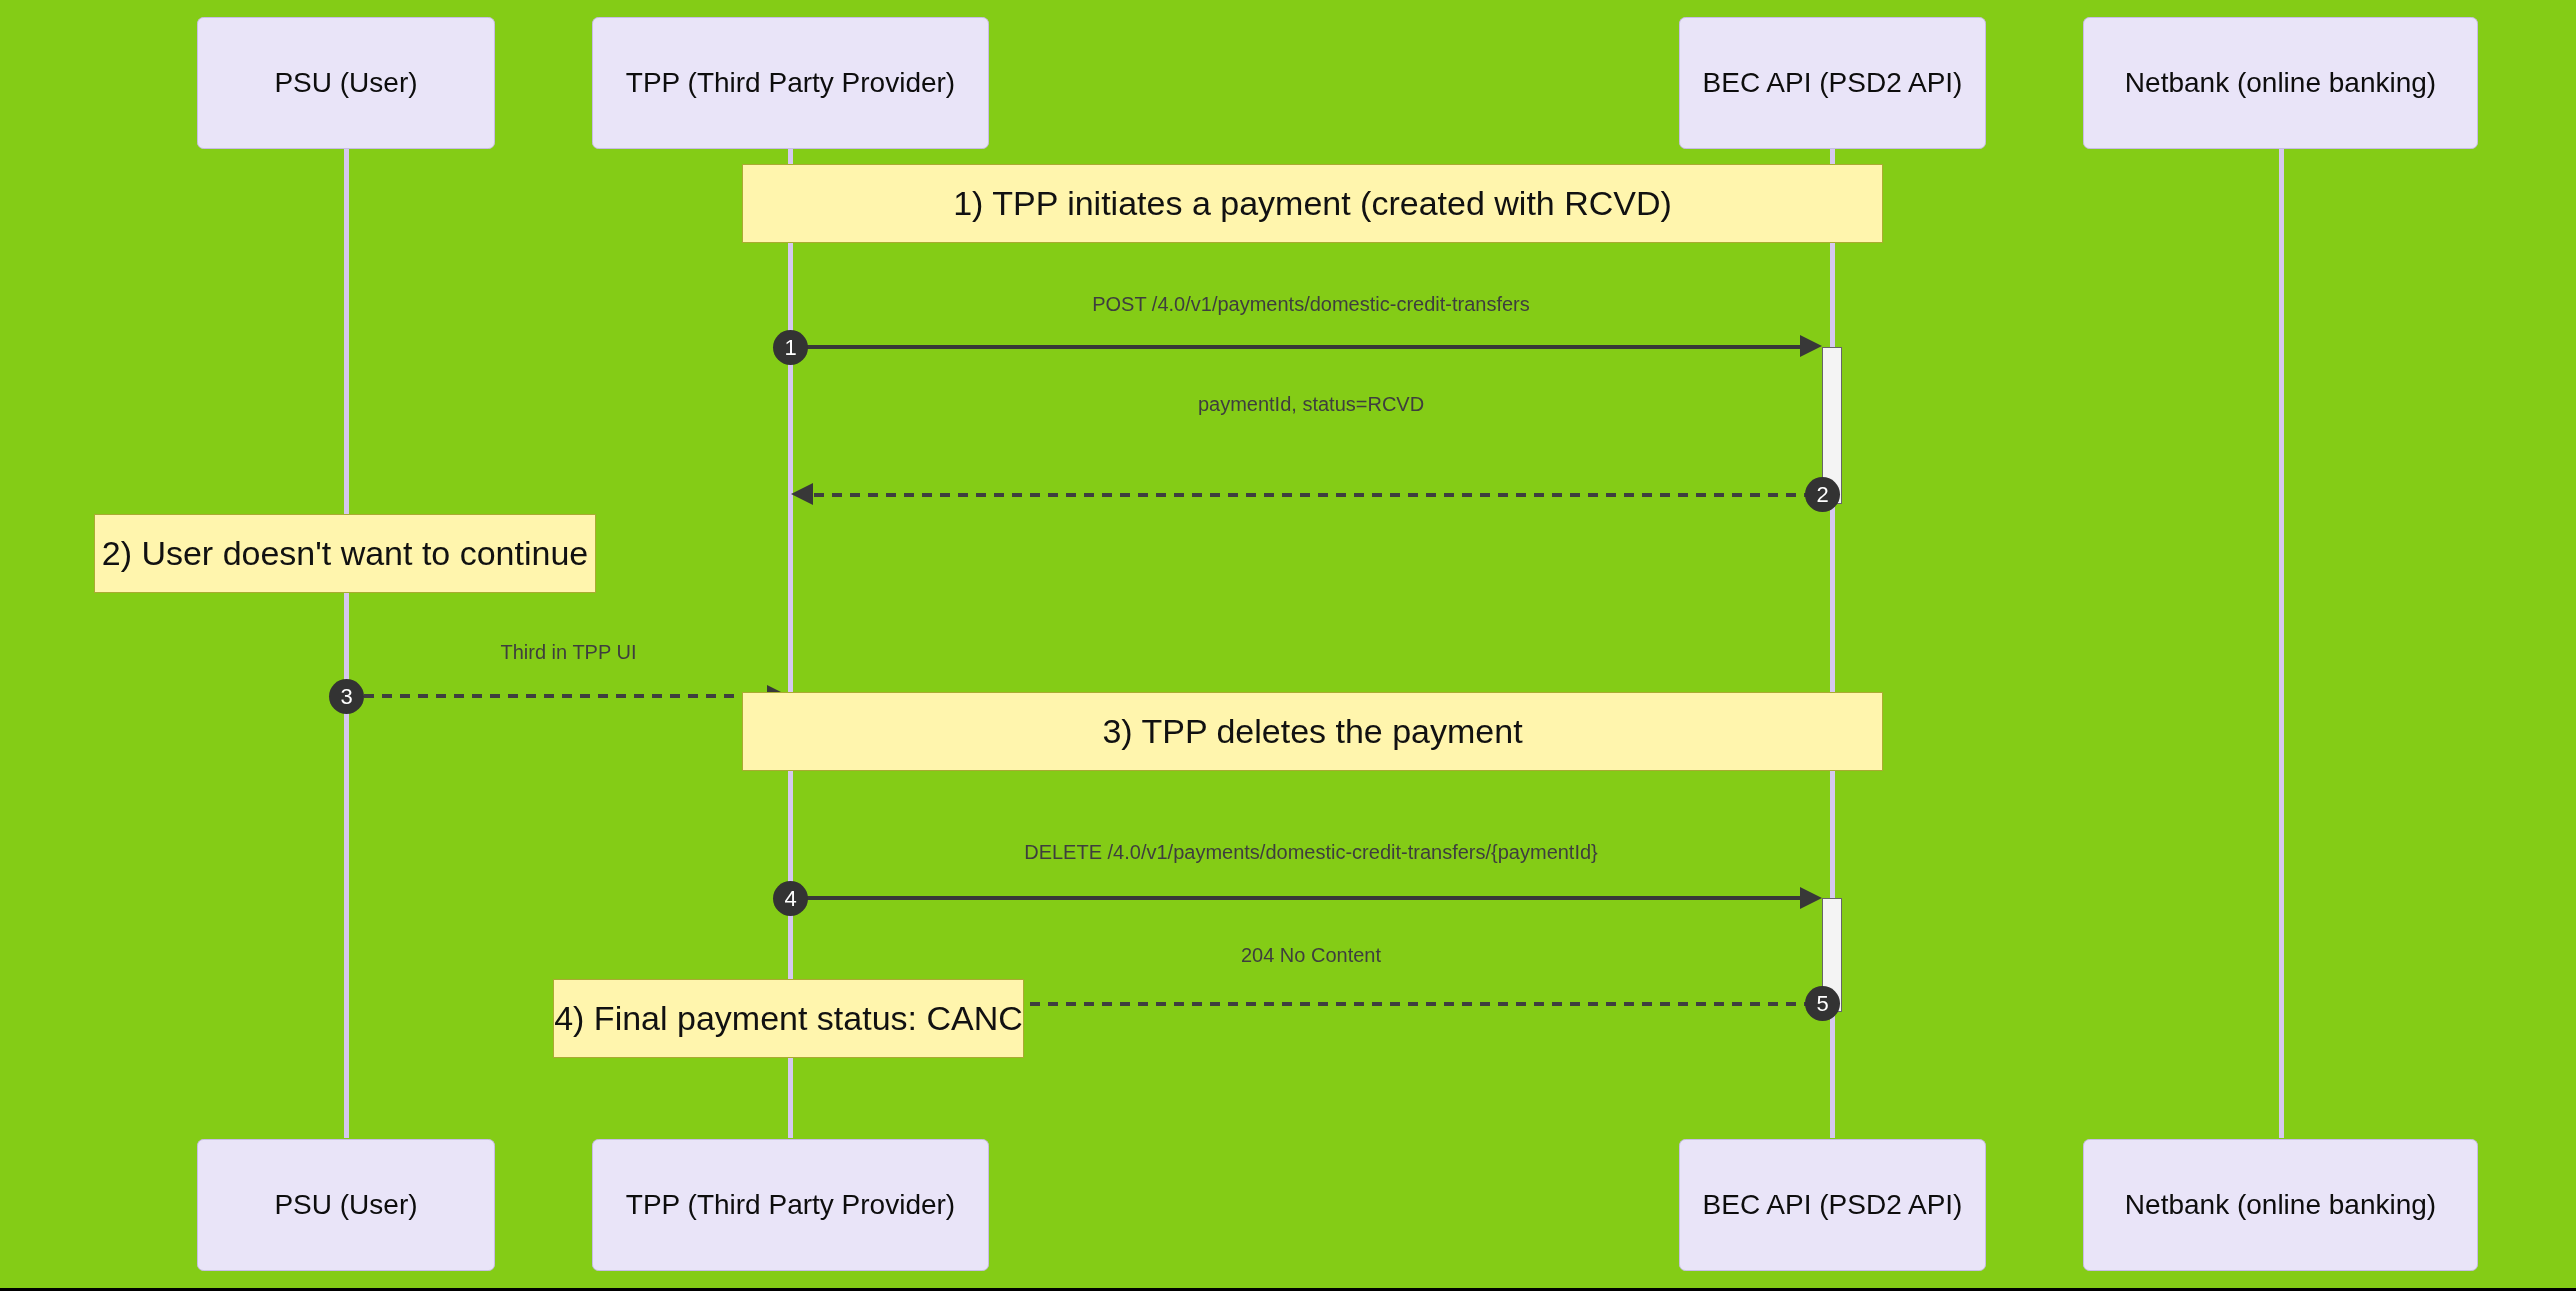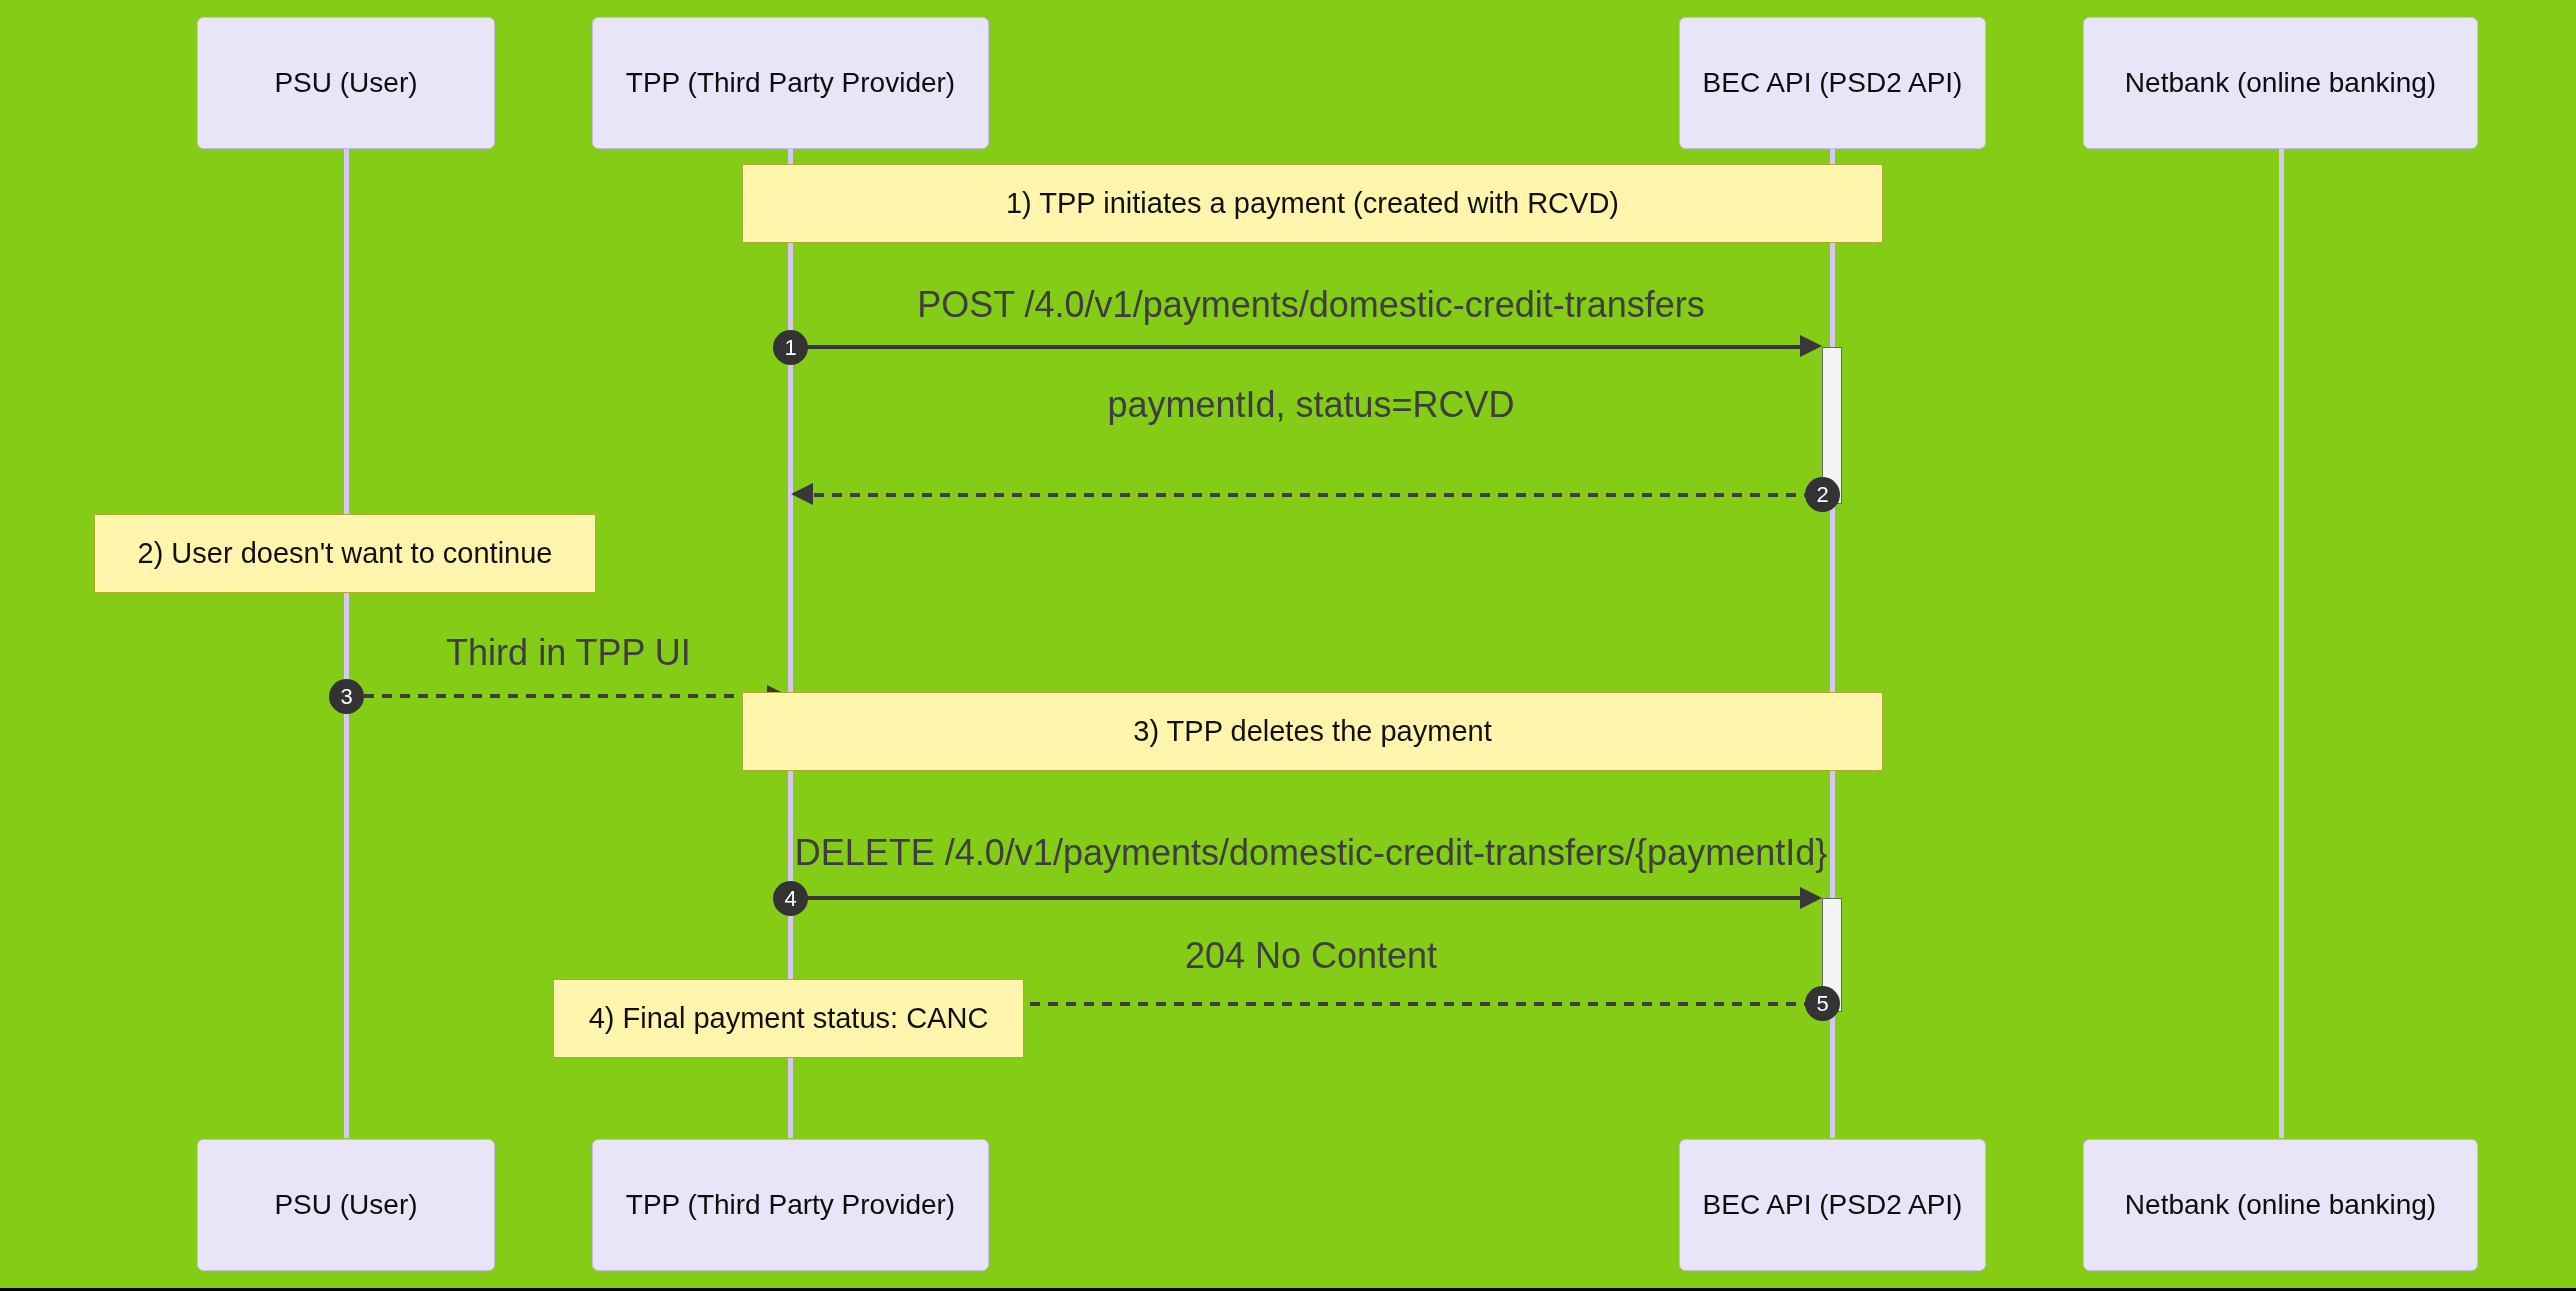--- a/index.html
+++ b/index.html
@@ -37,29 +37,29 @@
   
   .note {
     position: absolute;
     height: 79px;
     background: #fff5ad;
     border: 1.9px solid #aaaa33;
     display: flex;
     align-items: center;
     justify-content: center;
     color: #111;
-    font-size: 29px;
+    font-size: 34px;
     box-sizing: border-box;
     z-index: 4;
   }
   
   .msg {
     position: absolute;
     color: #3e3e3e;
-    font-size: 36px;
+    font-size: 20px;
     line-height: 37px;
     text-align: center;
     z-index: 3;
   }
   
   .line-solid {
     position: absolute;
     height: 3.8px;
     background: #383838;
     z-index: 3;

